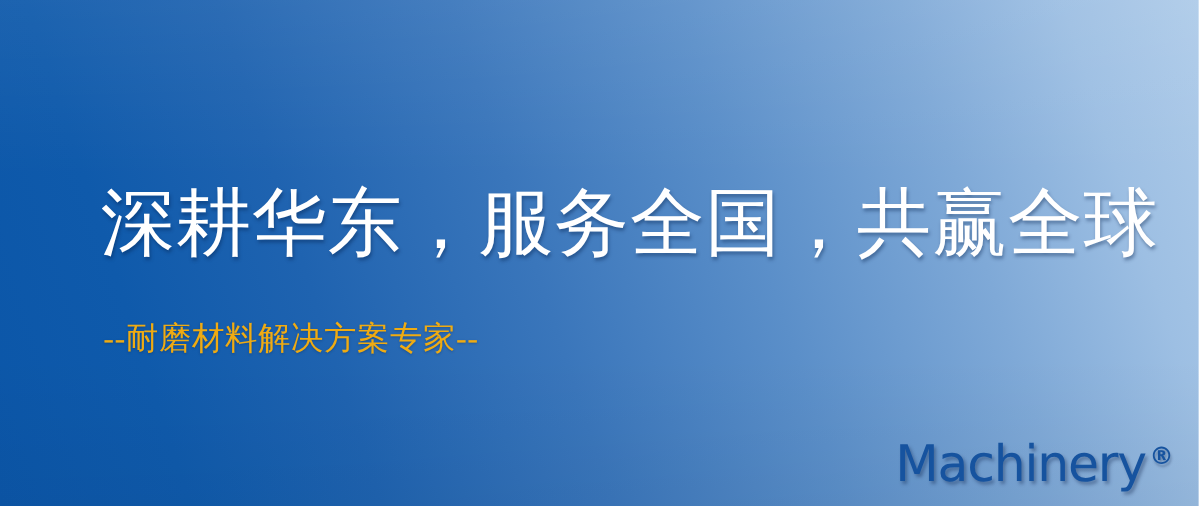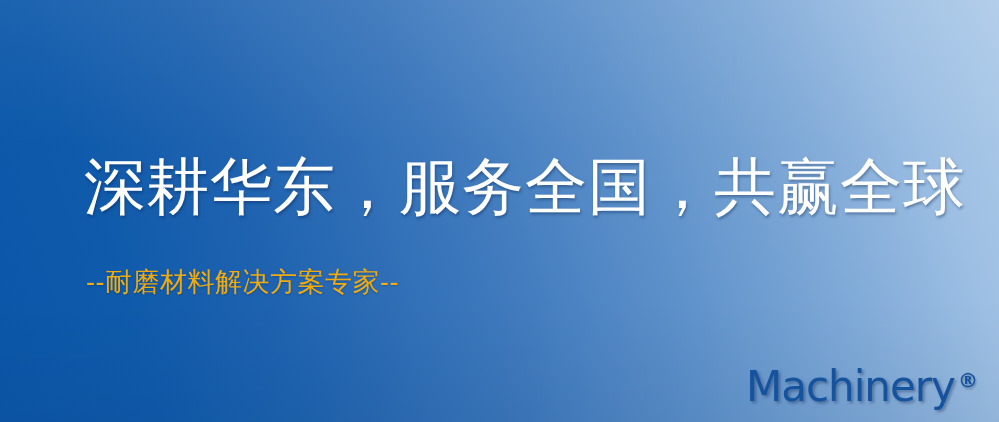--- a/index.html
+++ b/index.html
@@ -47,21 +47,21 @@
     letter-spacing: 1px;
     color: #ffffff;
     white-space: nowrap;
     text-shadow: 1px 2px 3px rgba(0,30,70,0.38);
   }
 
   #subtitle {
     position: absolute;
     left: 86px;
     top: 266px;
-    font-family: Liberation Sans, sans-serif;
+    font-family: Liberation Serif, serif;
     font-size: 27px;
     line-height: 32px;
     letter-spacing: 0.5px;
     color: #efab12;
     white-space: nowrap;
     text-shadow: 0 1px 2px rgba(0,30,70,0.30);
   }
 
   
   #logo {

